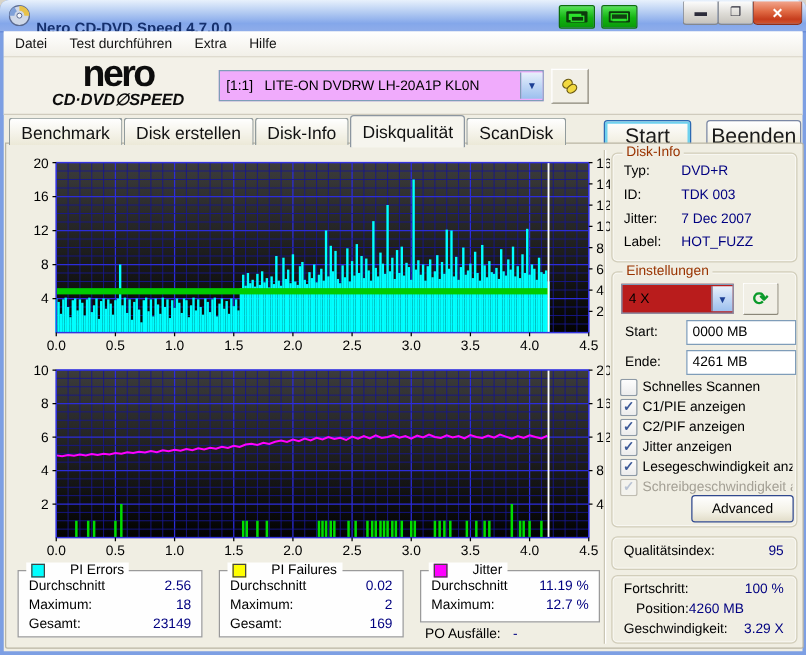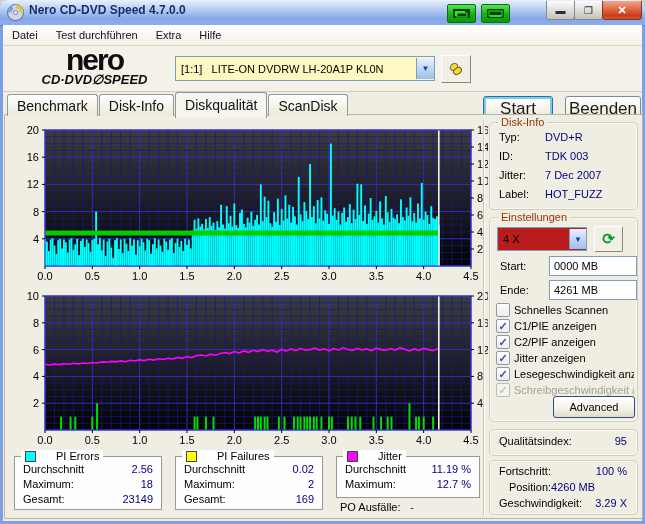--- a/index.html
+++ b/index.html
@@ -4,41 +4,41 @@
 <style>
   html,body{margin:0;padding:0;background:#d8d4c8;font-family:"Liberation Sans",sans-serif;}
   .window{position:relative;width:645px;height:524px;background:#f0eee3;overflow:hidden;
     border-radius:7px 7px 0 0;
     box-shadow:inset 0 0 0 3px #7d9fe3, inset 0 -1px 0 #44266f;}
   
   .titlebar{position:absolute;left:0;top:0;width:645px;height:25px;
     background:linear-gradient(#e8f1fc,#b3cbf2 40%,#84a7ea 75%,#8fadea);
     border-bottom:1px solid #5a7ed2;border-radius:6px 6px 0 0;}
   .app-icon{position:absolute;left:7px;top:4px;width:17px;height:17px;}
-  .title-text{position:absolute;left:29px;top:3px;font-size:12px;font-weight:bold;color:#15306e;}
+  .title-text{position:absolute;left:29px;top:15px;font-size:12px;font-weight:bold;color:#15306e;}
   .led{position:absolute;top:4px;width:27px;height:17px;border:1px solid #0b6e0b;border-radius:2px;
     background:linear-gradient(#55e455,#12b312 55%,#0a9a0a);display:flex;align-items:center;justify-content:center;}
   .led svg{display:block;}
   .wbtn{position:absolute;top:1px;height:18px;border:1px solid #84878c;border-top:none;
     display:flex;align-items:center;justify-content:center;font-size:10px;color:#2c2c3a;
     background:linear-gradient(#fdfdfd,#dddbd6 55%,#c6c3bc);}
   .wbtn.min{left:546px;width:27px;border-radius:0 0 3px 3px;}
   .wbtn.max{left:574px;width:27px;border-radius:0 0 3px 3px;}
   .wbtn.close{left:602px;width:38px;border-radius:0 0 4px 4px;color:#fff;font-weight:bold;font-size:11px;
     background:linear-gradient(#f2a68e,#e06a44 45%,#c63d1d 80%,#d2552f);border-color:#903018;}
   
   .menubar{position:absolute;left:3px;top:25px;width:639px;height:20px;display:flex;align-items:center;
     background:linear-gradient(#ffffff,#f2f0e8);border-bottom:1px solid #d9d5c7;font-size:11px;color:#111;}
   .menu-item{padding:0 9px;height:100%;display:flex;align-items:center;cursor:default;}
   .toolbar{position:absolute;left:3px;top:46px;width:639px;height:45px;background:#f3f1e8;
     border-bottom:1px solid #cfcbbd;}
   .logo{position:absolute;left:14px;top:-1px;width:155px;color:#0d0d0d;line-height:1;}
   .logo .l1{font-size:30px;font-weight:900;letter-spacing:-2px;text-align:center;}
   .logo .l2{font-size:13px;font-weight:900;font-style:italic;letter-spacing:0px;margin-top:-2px;text-align:center;}
-  .combo{position:absolute;left:172px;top:10px;width:258px;height:23px;background:#fef9c3;border:1px solid #7F9DB9;
+  .combo{position:absolute;left:172px;top:10px;width:258px;height:23px;background:#f0abfc;border:1px solid #7F9DB9;
     display:flex;align-items:center;font-size:11px;}
   .combo .txt{flex:1;padding-left:5px;white-space:pre;overflow:hidden;}
   .combo .btn{width:17px;height:21px;margin:0;border-left:1px solid #7F9DB9;
     background:linear-gradient(#e8f0fb,#c1d7f5 50%,#9cc0ee);display:flex;align-items:center;justify-content:center;
     font-size:8px;color:#1c3f94;}
   .toolbtn{position:absolute;left:438px;top:9px;width:28px;height:26px;border:1px solid #9a96888a;
     border-color:#fff #8a8678 #8a8678 #fff;background:#f1efe6;display:flex;align-items:center;justify-content:center;}
   .xpbtn{position:absolute;height:24px;border:1px solid #7b88a5;border-radius:3px;font-size:17px;color:#1a1a1a;
     background:linear-gradient(#ffffff,#f3f1e6 60%,#e2ddc9);display:flex;align-items:center;justify-content:center;margin-top:40px;}
   .xpbtn.start{left:480px;top:10px;width:68px;border-color:#2d6ab2;box-shadow:inset 0 0 0 2px #6fd1ee;}
@@ -148,20 +148,21 @@
       </svg>
     </div>
     <div class="xpbtn start">Start</div>
     <div class="xpbtn quit">Beenden</div>
   </div>
 
   <div class="page"></div>
 
   <div class="tabs">
     <div class="tab">Benchmark</div>
+    <div class="tab">Disk erstellen</div>
     <div class="tab">Disk-Info</div>
     <div class="tab active">Diskqualität</div>
     <div class="tab">ScanDisk</div>
   </div>
 
   <svg id="chart1" class="chart" width="488" height="167">
       <defs>
         <linearGradient id="chart1-bg" x1="0" y1="0" x2="0" y2="1">
           <stop offset="0" stop-color="#3c3c3c"></stop>
           <stop offset="1" stop-color="#020202"></stop>

